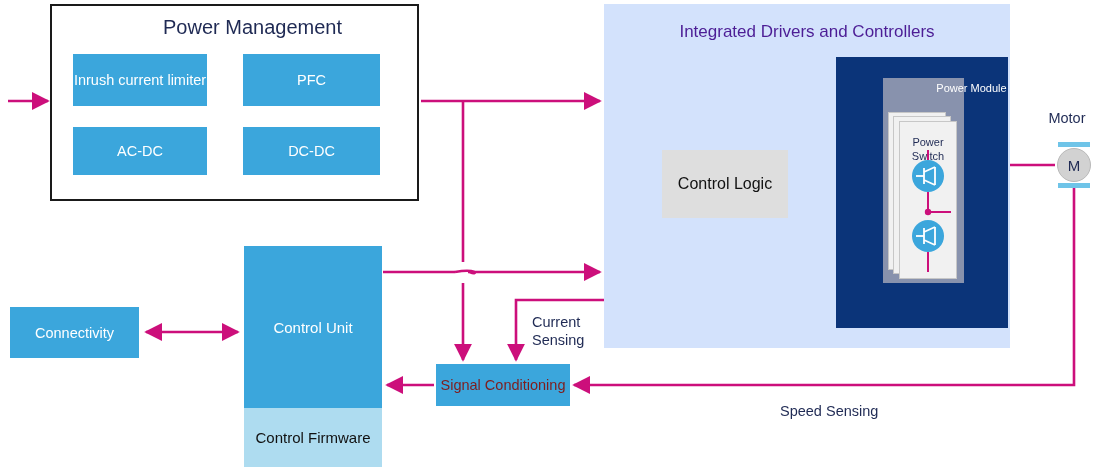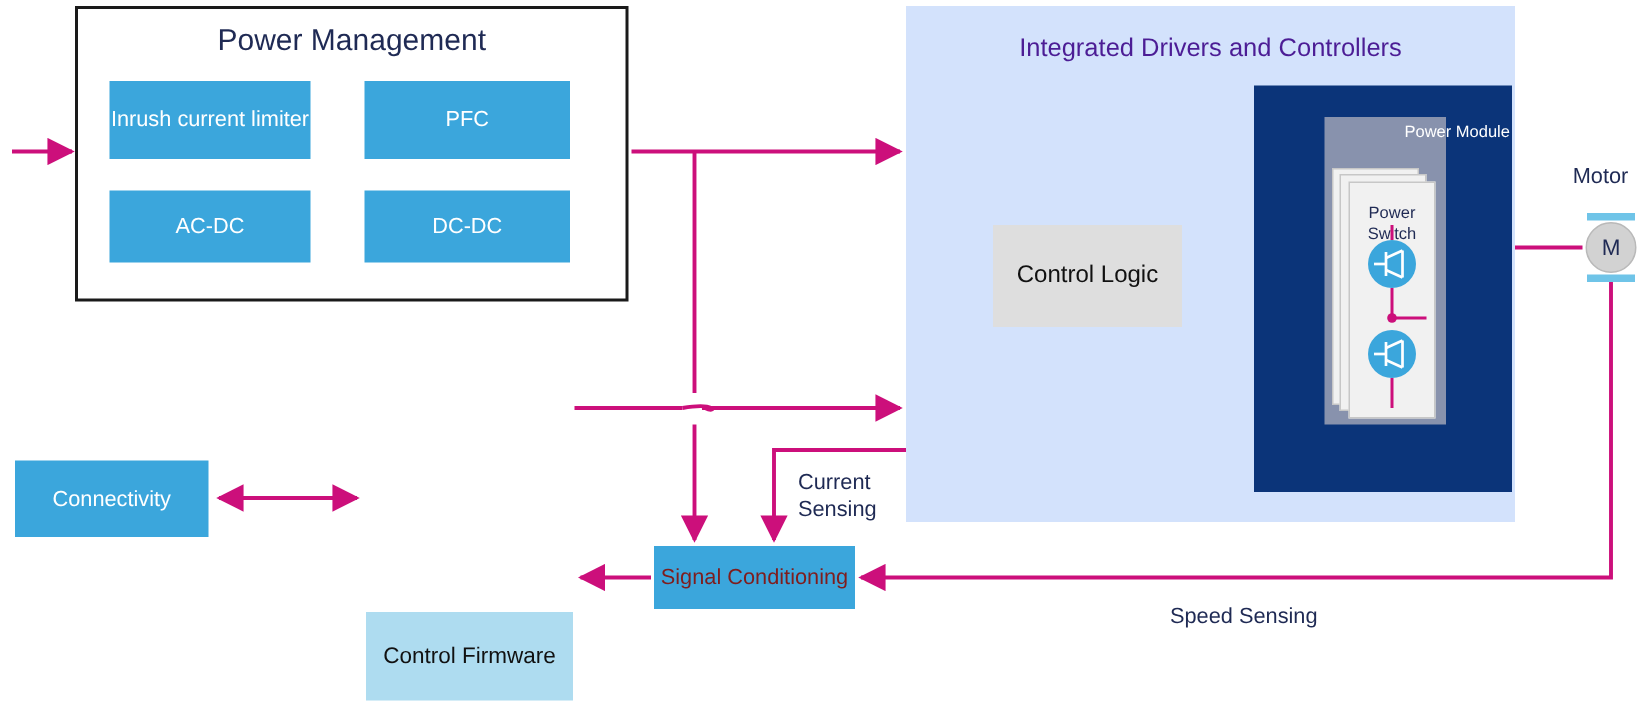--- a/index.html
+++ b/index.html
@@ -5,21 +5,21 @@
   html,body{margin:0;padding:0;background:#ffffff;}
   body{width:1100px;height:467px;position:relative;overflow:hidden;
        font-family:"Liberation Sans","DejaVu Sans",sans-serif;}
   .stage{position:absolute;left:0;top:0;width:1100px;height:467px;}
   svg.wires{position:absolute;left:0;top:0;width:1100px;height:467px;overflow:visible;}
 
   
   #pm-frame{position:absolute;left:50px;top:4px;width:369px;height:197px;
             border:2px solid #1a1a1a;background:#ffffff;box-sizing:border-box;}
   #pm-title{position:absolute;left:50px;top:16px;width:369px;text-align:center;
-            font-size:20px;color:#1F2A54;}
+            font-size:20px;color:#1F2A54;padding-left:18px;}
 
   .blk{position:absolute;background:#3BA6DC;color:#ffffff;display:flex;
        align-items:center;justify-content:center;text-align:center;
        font-size:14.5px;line-height:1.25;box-sizing:border-box;}
 
   #blk-inrush{left:73px;top:54px;width:134px;height:52px;}
   #blk-pfc   {left:243px;top:54px;width:137px;height:52px;}
   #blk-acdc  {left:73px;top:127px;width:134px;height:48px;}
   #blk-dcdc  {left:243px;top:127px;width:137px;height:48px;}
 
@@ -148,20 +148,21 @@
     <g stroke="#ffffff" stroke-width="1.8" fill="none">
       <line x1="17" y1="86" x2="25" y2="86"></line>
         <line x1="25" y1="78" x2="25" y2="94"></line>
       <line x1="25" y1="82" x2="36" y2="77"></line>
         <line x1="25" y1="90" x2="36" y2="95"></line>
       <line x1="36" y1="77" x2="36" y2="95"></line>
     </g>
     <line x1="29" y1="102" x2="29" y2="122" stroke="#CC0F7B" stroke-width="2"></line>
   </svg>
 
+  <div id="cu-main">Control Unit</div>
   <div id="cu-fw">Control Firmware</div>
 
   <div id="connectivity">Connectivity</div>
 
   <div id="sigcond">Signal Conditioning</div>
 
   <div id="motor-label">Motor</div>
   <div class="mbar" id="mbar-top"></div>
   <div class="mbar" id="mbar-bot"></div>
   <div id="motor-body">M</div>

